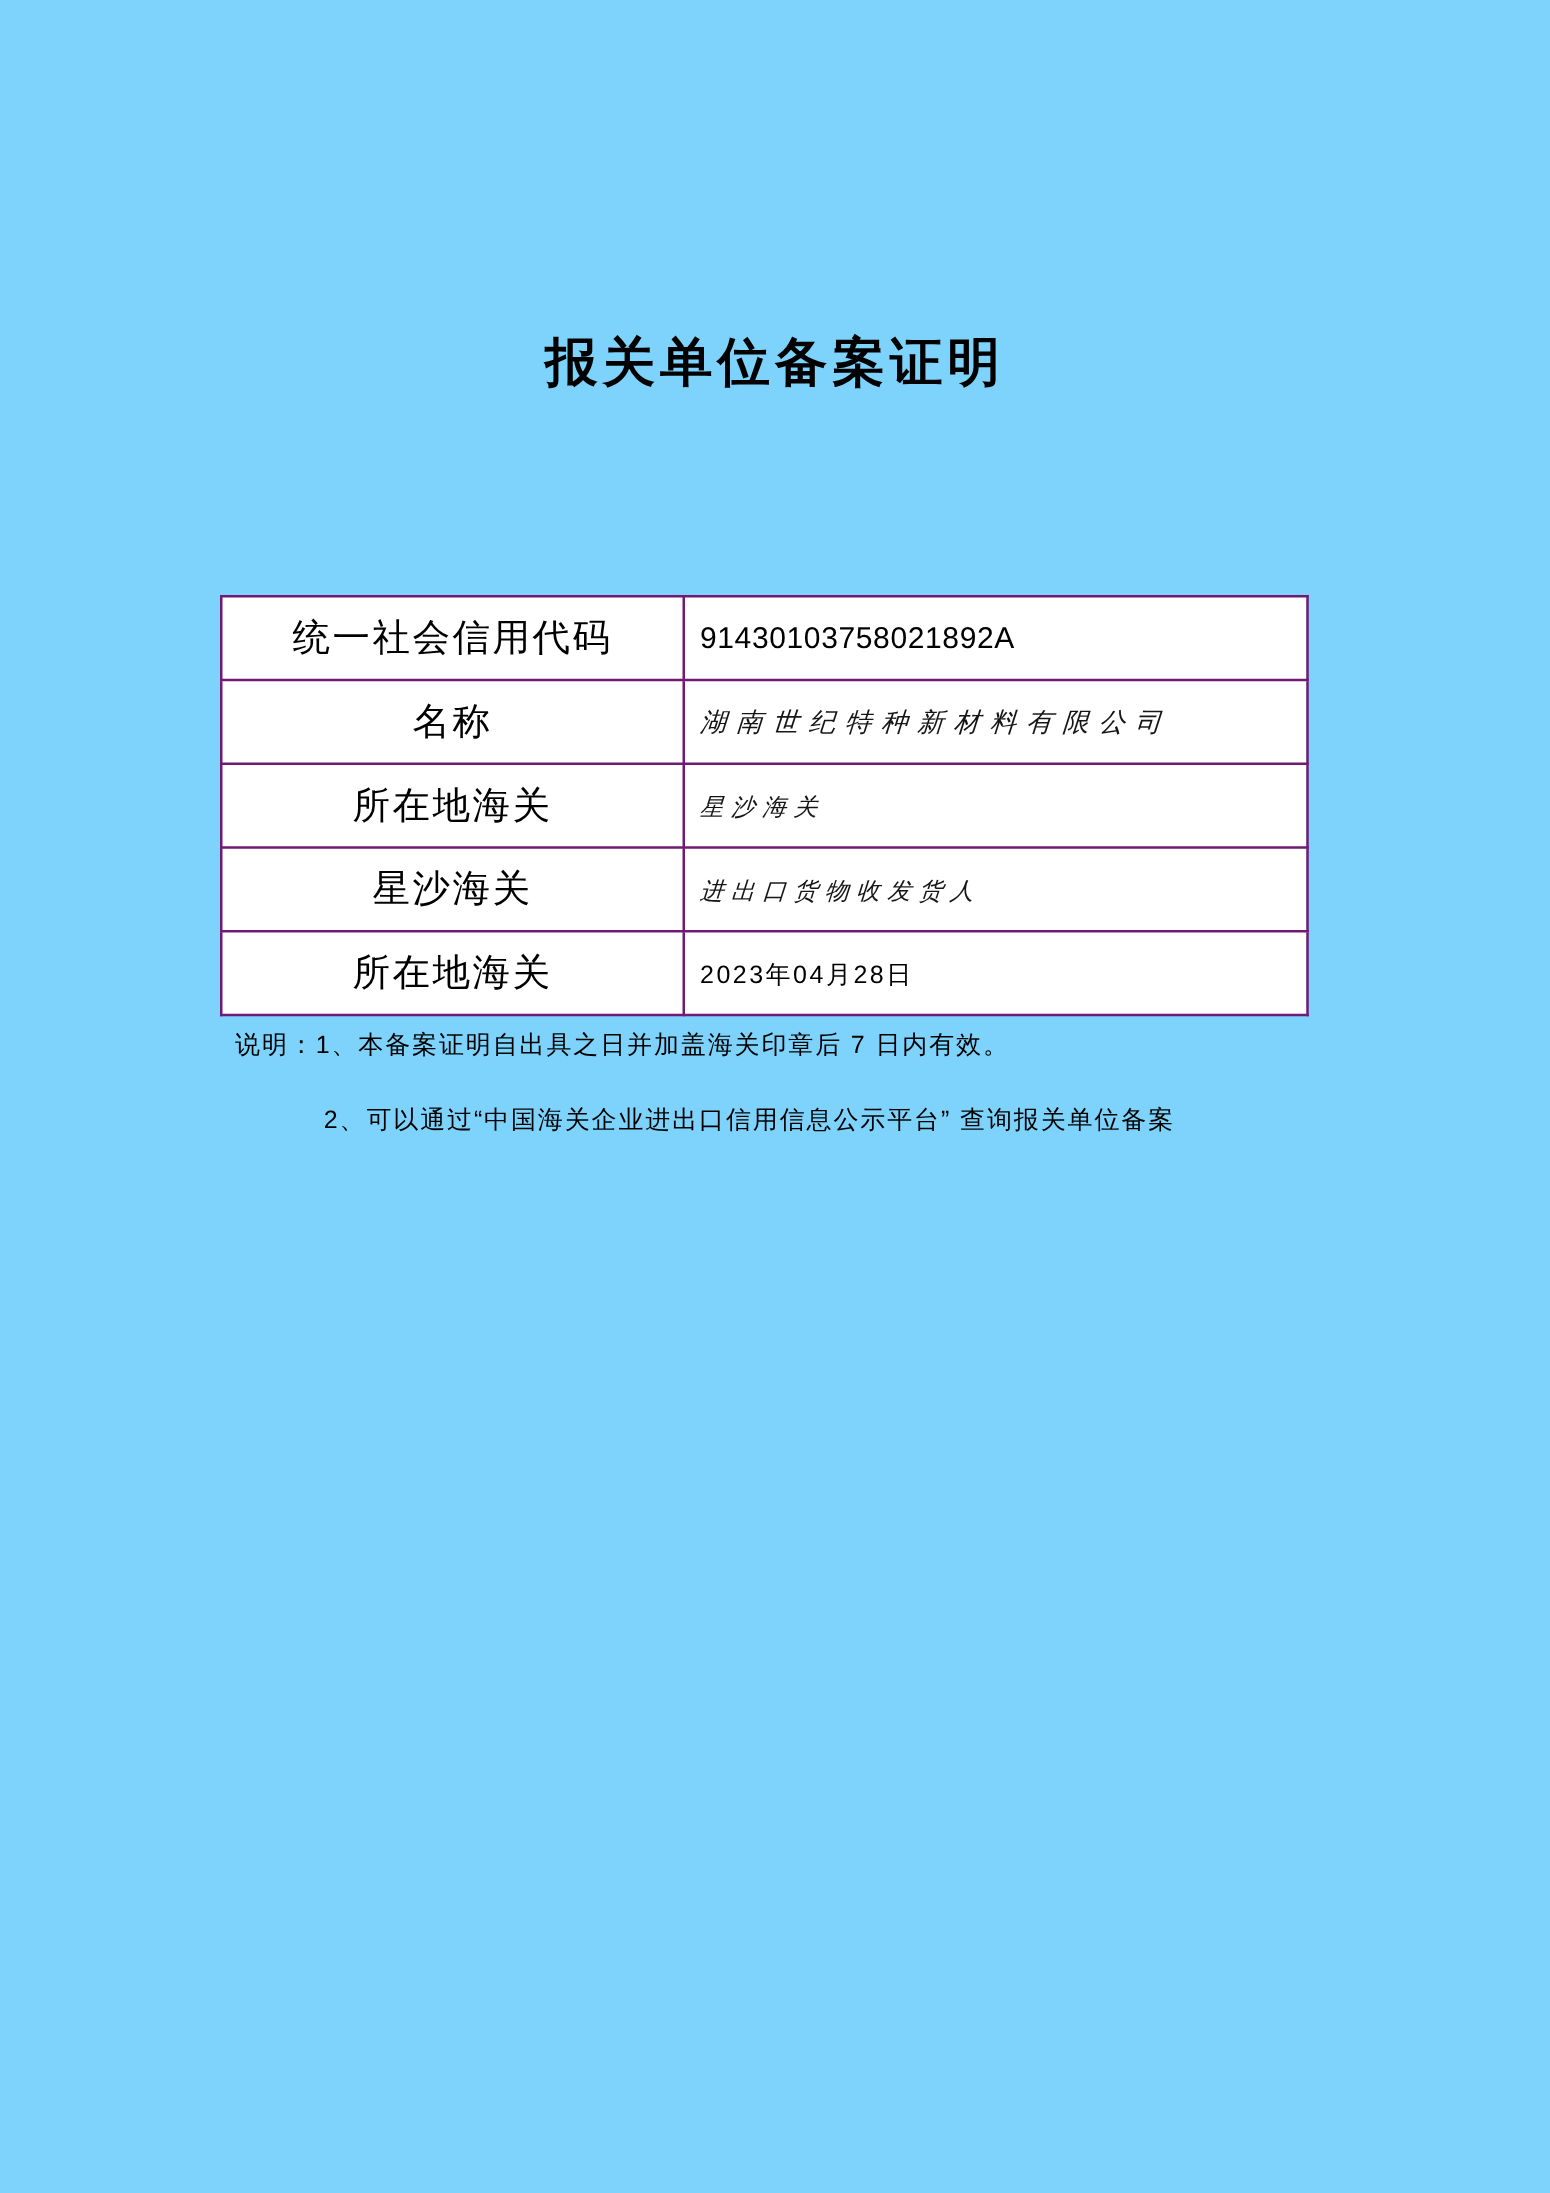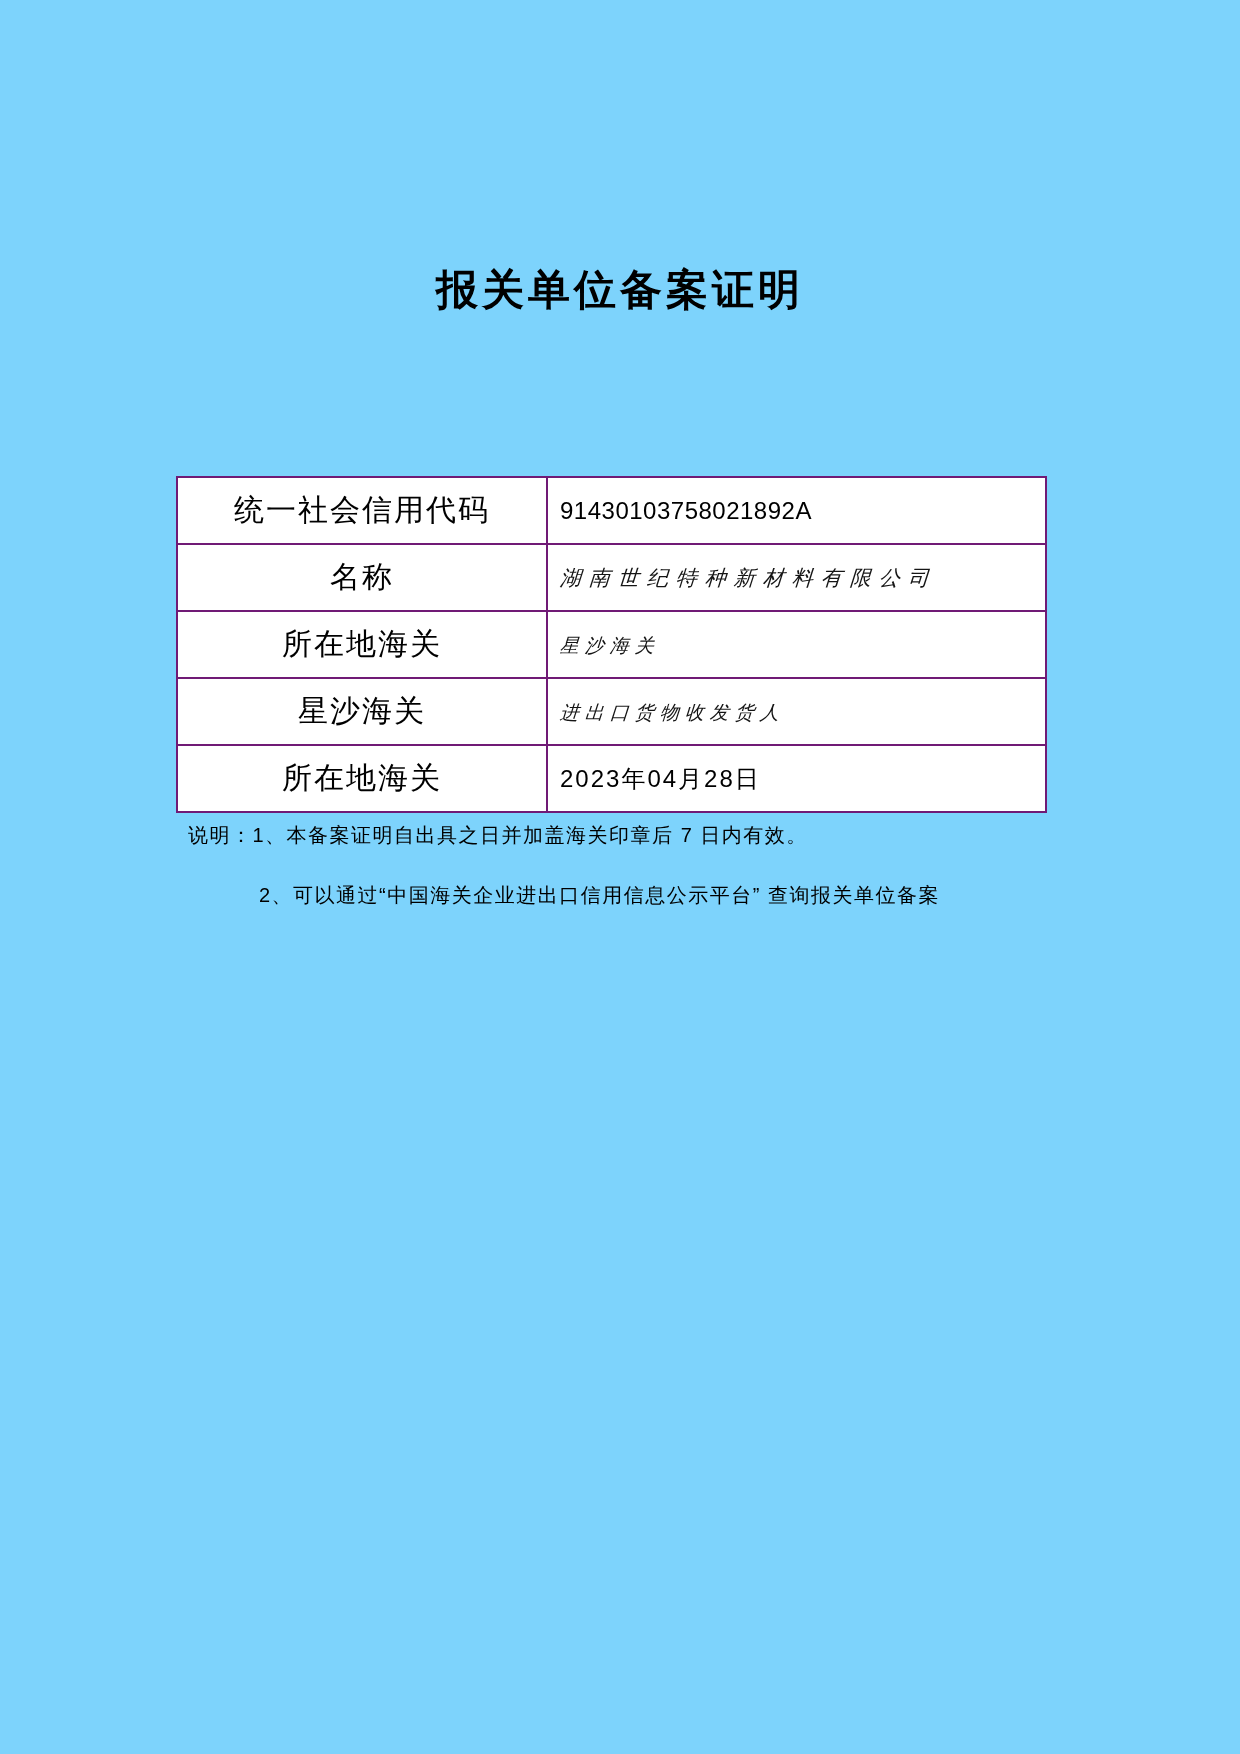--- a/index.html
+++ b/index.html
@@ -67,21 +67,21 @@
     color: #151515;
     transform: skewX(-4deg);
     transform-origin: left center;
     display: inline-block;
   }
   .value-hand-small {
     font-size: 19px;
     letter-spacing: 6px;
   }
   .value-date {
-    font-size: 24px;
+    font-size: 20px;
     letter-spacing: 2px;
   }
   .note-line {
     position: absolute;
     font-size: 20px;
     letter-spacing: 1.5px;
     color: #000000;
     white-space: nowrap;
   }
   .note-1 { left: 188px; top: 822px; }

